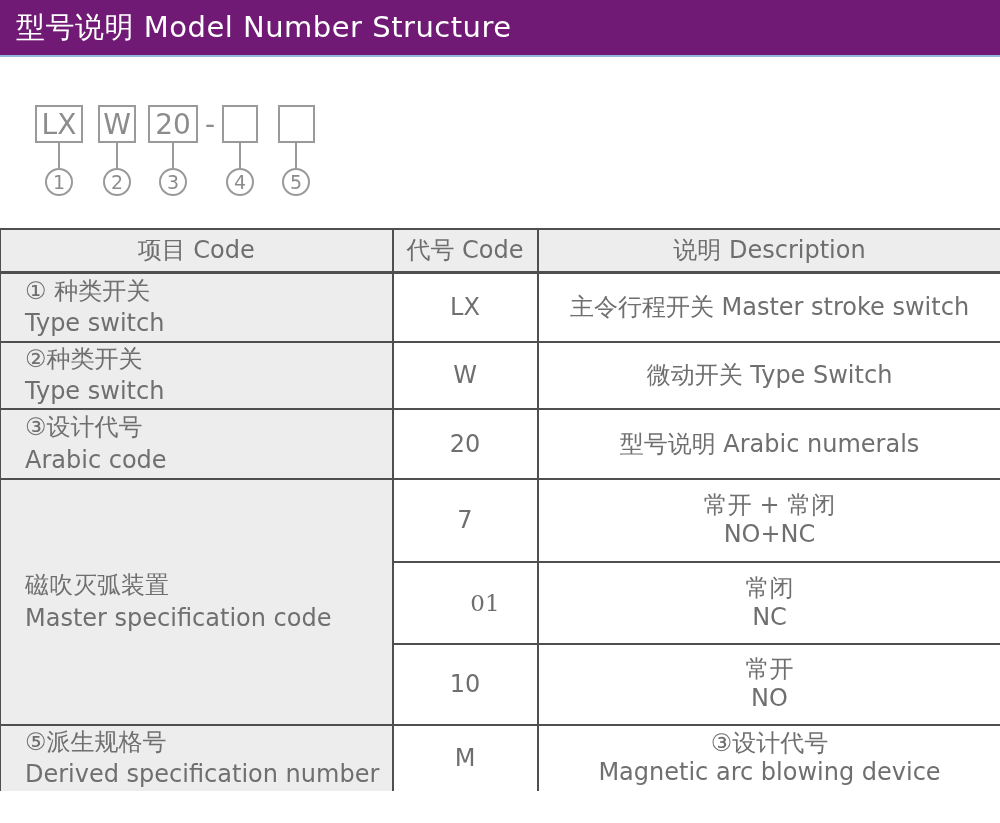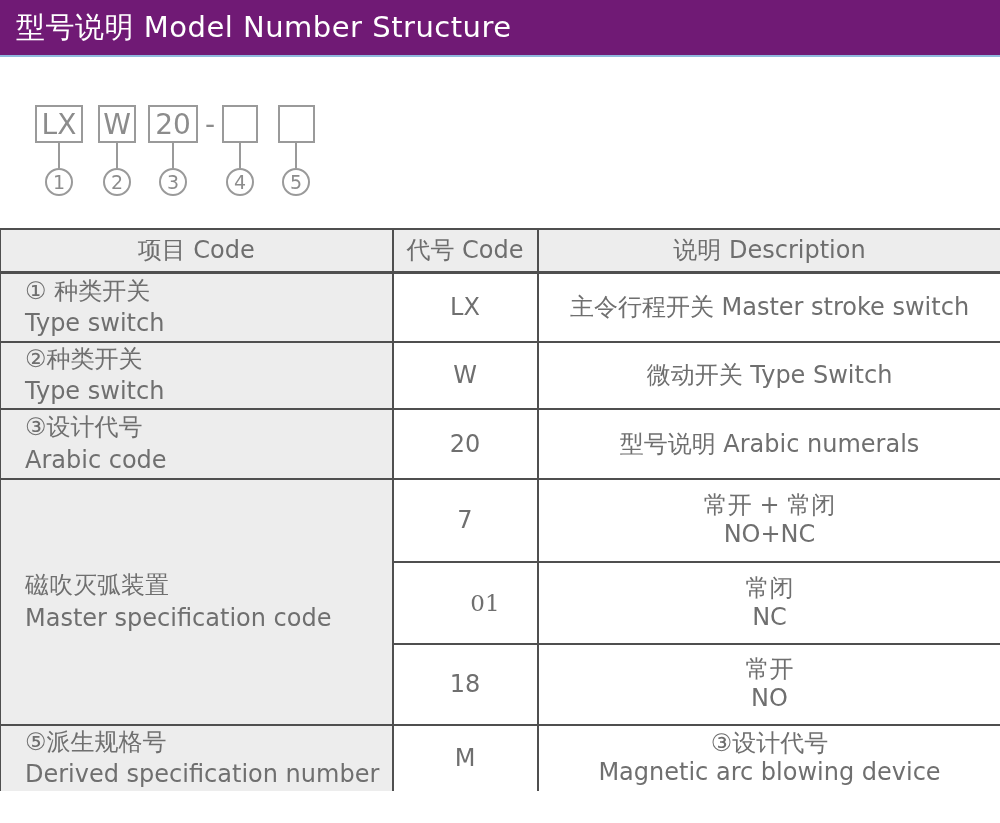--- a/index.html
+++ b/index.html
@@ -181,21 +181,21 @@
     <tr class="h-r4b">
       <td class="code serif">01</td>
       <td class="desc two-line">
         <div class="inner">
           <div>常闭</div>
           <div>NC</div>
         </div>
       </td>
     </tr>
     <tr class="h-r4c">
-      <td class="code">18</td>
+      <td class="code">10</td>
       <td class="desc two-line">
         <div class="inner">
           <div>常开</div>
           <div>NO</div>
         </div>
       </td>
     </tr>
     <tr class="h-r5 last-row">
       <td class="item">
         <div class="zh">⑤派生规格号</div>

